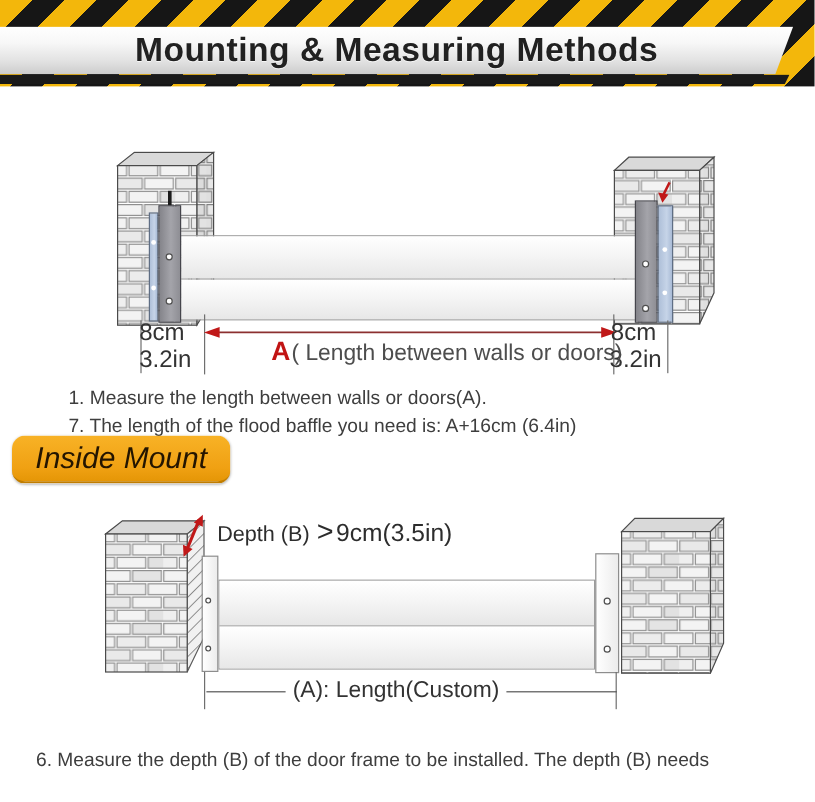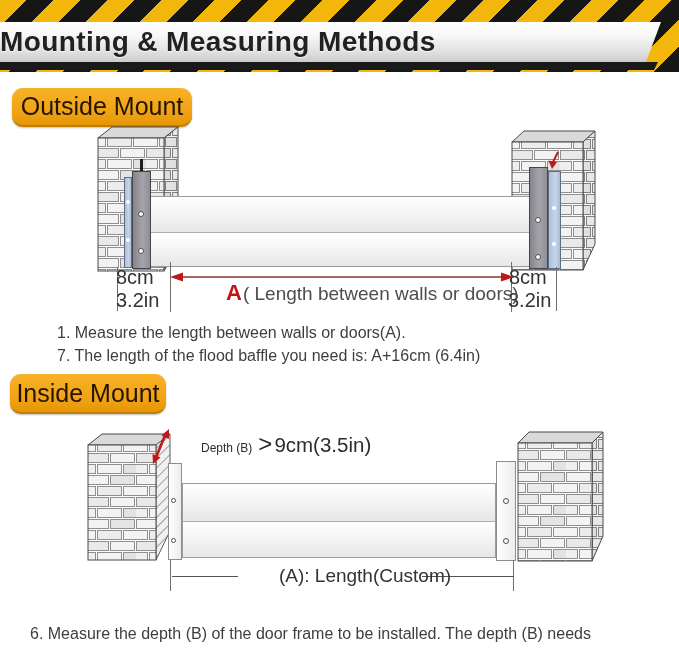--- a/index.html
+++ b/index.html
@@ -13,40 +13,40 @@
 
   
   .hazard {
     left:0; top:0; width:679px; height:72px;
     background:repeating-linear-gradient(135deg,#f3b70b 0 19px,#161616 19px 38px);
   }
   .banner {
     left:0; top:22px; width:661px; height:40px;
     background:linear-gradient(180deg,#ffffff 0%,#f7f7f7 35%,#e2e2e2 72%,#cccccc 100%);
     clip-path:polygon(0 0,100% 0,calc(100% - 15px) 100%,0 100%);
-    display:flex; align-items:center; justify-content:flex-start;
+    display:flex; align-items:center; justify-content:center;
   }
   .banner-title {
     font-size:28px; font-weight:700; color:#212121; letter-spacing:0.4px;
     text-shadow:0 1px 0 rgba(255,255,255,0.7);
   }
   .underbar {
     left:0; top:62px; width:658px; height:8px; background:#1a1a1a;
     clip-path:polygon(0 0,100% 0,calc(100% - 4px) 100%,0 100%);
   }
 
   
   .tag {
     background:linear-gradient(180deg,#f8b226 0%,#f0a113 70%,#e59606 100%);
     border-radius:11px; border-bottom:2px solid #c07d00;
     display:flex; align-items:center; justify-content:center;
     font-size:25px; color:#241500; box-shadow:0 1px 2px rgba(0,0,0,0.25);
   }
   .tag-outside { left:12px; top:88px; width:180px; height:37px; }
-  .tag-inside  { left:10px; top:374px; width:156px; height:38px; }
+  .tag-inside  { left:10px; top:363px; width:182px; height:38px;font-style:italic; }
 
   
   .panel { border:1px solid #9c9c9c; box-sizing:border-box; }
   .board {
     width:100%; height:50%; box-sizing:border-box;
     background:linear-gradient(180deg,#ffffff 0%,#f5f5f5 45%,#e7e7e7 100%);
   }
   .board + .board { border-top:1px solid #adadad; }
   .panel-out { left:150px; top:196px; width:382px; height:71px; }
   .panel-in  { left:182px; top:483px; width:314px; height:75px; }
@@ -70,24 +70,24 @@
   }
   .dot { width:4px; height:4px; border-radius:50%; background:#ffffff; }
   .blacktick { width:3px; height:12px; background:#1c1c1c; }
 
   
   .extline { width:1px; background:#6f6f6f; }
   .dimline { height:1px; background:#555555; }
   .dim-txt { font-size:20px; color:#333333; line-height:22px; }
   .arrow-label { font-size:19px; color:#4d4d4d; white-space:nowrap; }
   .arrow-label .a-red { font-size:22px; font-weight:700; color:#c11414; margin-right:1px; }
-  .dimcenter { font-size:19px; color:#333333; text-align:center; white-space:nowrap;margin-left:35px; }
+  .dimcenter { font-size:19px; color:#333333; text-align:center; white-space:nowrap; }
 
   .depth-note { display:flex; align-items:baseline; white-space:nowrap; color:#2d2d2d; }
-  .depth-note .d1 { font-size:12px;margin-left:20px; }
+  .depth-note .d1 { font-size:18px; }
   .depth-note .d2 { font-size:24px; margin:0 2px 0 6px; }
   .depth-note .d3 { font-size:20.5px; }
 
   
   .step { font-size:16px; color:#3e3e3e; white-space:nowrap; }
 </style>
 </head>
 <body>
 
 <div class="page">
@@ -125,23 +125,20 @@
       </pattern>
     </defs>
   </svg>
 
   <div class="abs hazard"></div>
   <div class="abs banner">
     <div class="banner-title">Mounting &amp; Measuring Methods</div>
   </div>
   <div class="abs underbar"></div>
 
-  <div class="abs tag tag-outside">
-    <span>Outside Mount</span>
-  </div>
 
   <svg class="abs" style="left:94px;top:126px" width="88" height="146" viewBox="0 0 88 146">
     <polygon points="4,12 70,12 84,1 18,1" fill="#d9d9d9" stroke="#4a4a4a" stroke-width="1"></polygon>
     <polygon points="70,12 84,1 84,122 70,145" fill="url(#brickS)" stroke="#4a4a4a" stroke-width="1"></polygon>
     <rect x="4" y="12" width="66" height="133" fill="url(#brickF)" stroke="#4a4a4a" stroke-width="1"></rect>
   </svg>
 
   <svg class="abs" style="left:508px;top:128px" width="90" height="144" viewBox="0 0 90 144">
     <polygon points="4,14 75,14 87,3 16,3" fill="#d9d9d9" stroke="#4a4a4a" stroke-width="1"></polygon>
     <polygon points="75,14 87,3 87,116 75,142" fill="url(#brickS)" stroke="#4a4a4a" stroke-width="1"></polygon>

